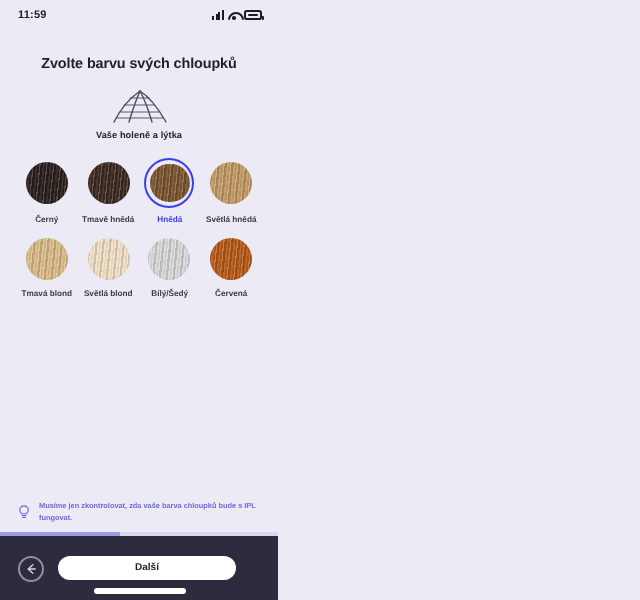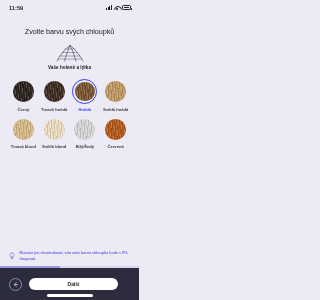--- a/index.html
+++ b/index.html
@@ -35,21 +35,21 @@
     width:1.8px; height:1.8px; background:#1b1b23; border-radius:50%;
   }
   .batt { width:9px; height:4.6px; border:1px solid #1b1b23; border-radius:1.4px; position:relative; }
   .batt::before{ content:""; position:absolute; inset:.6px; background:#1b1b23; border-radius:.5px; }
   .batt::after{ content:""; position:absolute; right:-1.9px; top:1.3px; width:1px; height:2px;
     background:#1b1b23; border-radius:0 .6px .6px 0; }
 
   
   .content { padding:0 6px; }
   .page-title {
-    text-align:center; font-size:7.2px; font-weight:normal; color:#21212b;
+    text-align:center; font-size:7.2px; font-weight:bold; color:#21212b;
     margin-top:12px; letter-spacing:-.05px;
   }
 
   .leg-wrap { display:flex; justify-content:center; margin-top:7px; }
   .leg-illo { width:34px; height:20px; }
 
   .body-part {
     text-align:center; font-size:4.6px; font-weight:bold;
     color:#21212b; margin-top:2px; letter-spacing:.05px;
   }

